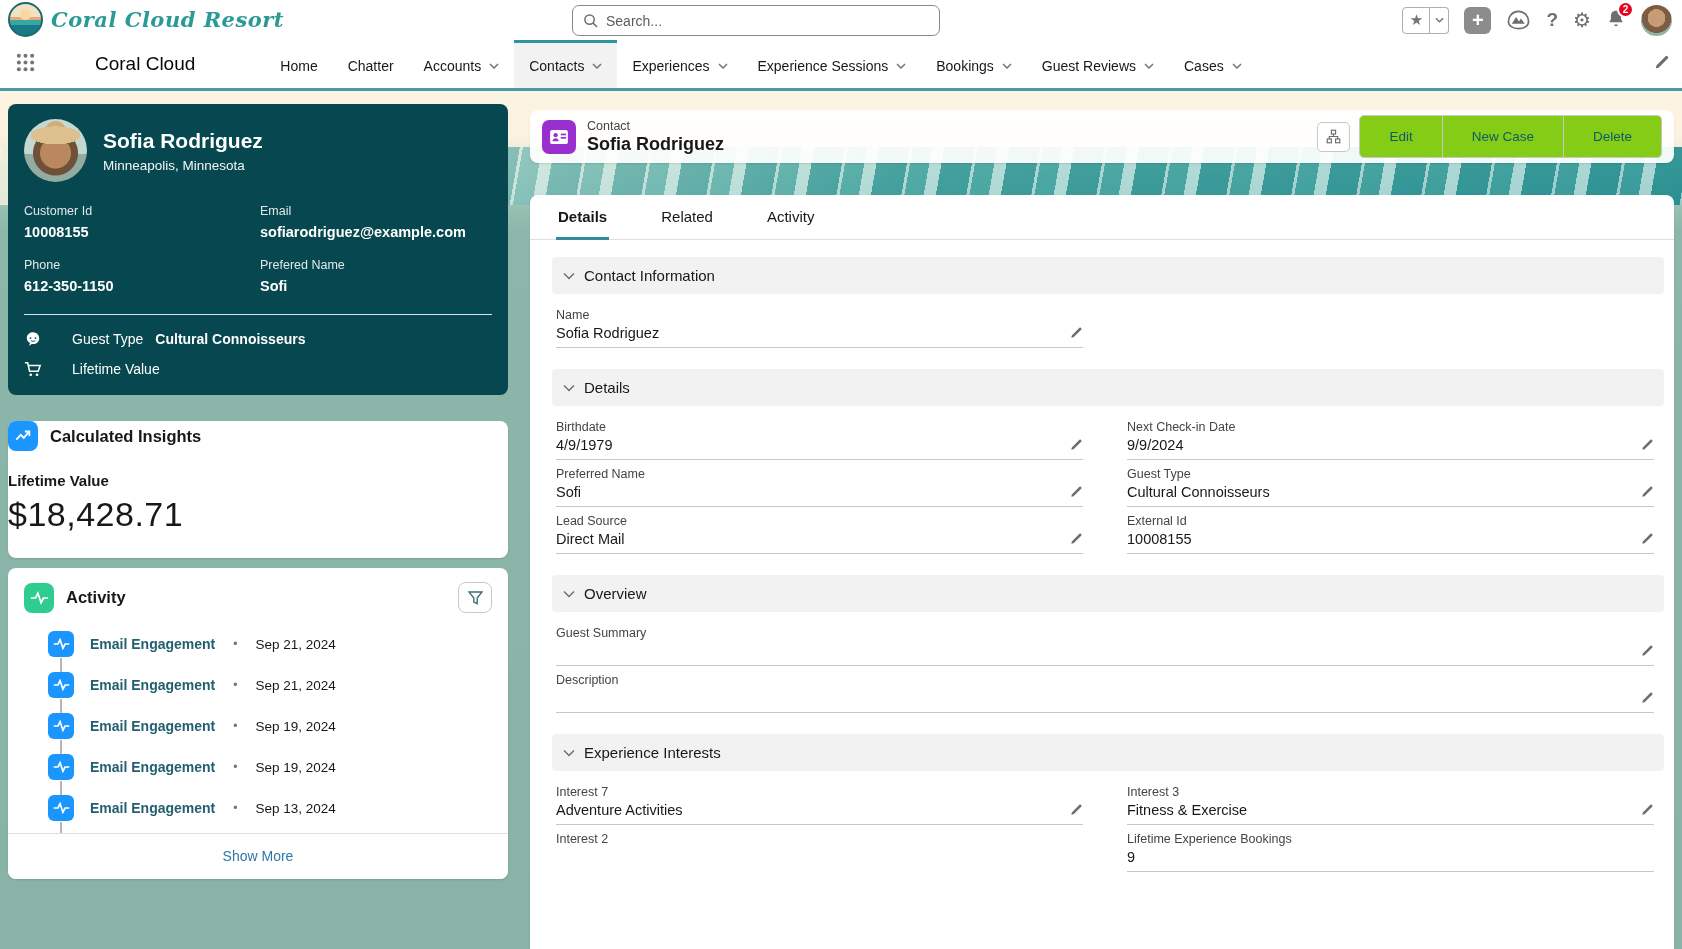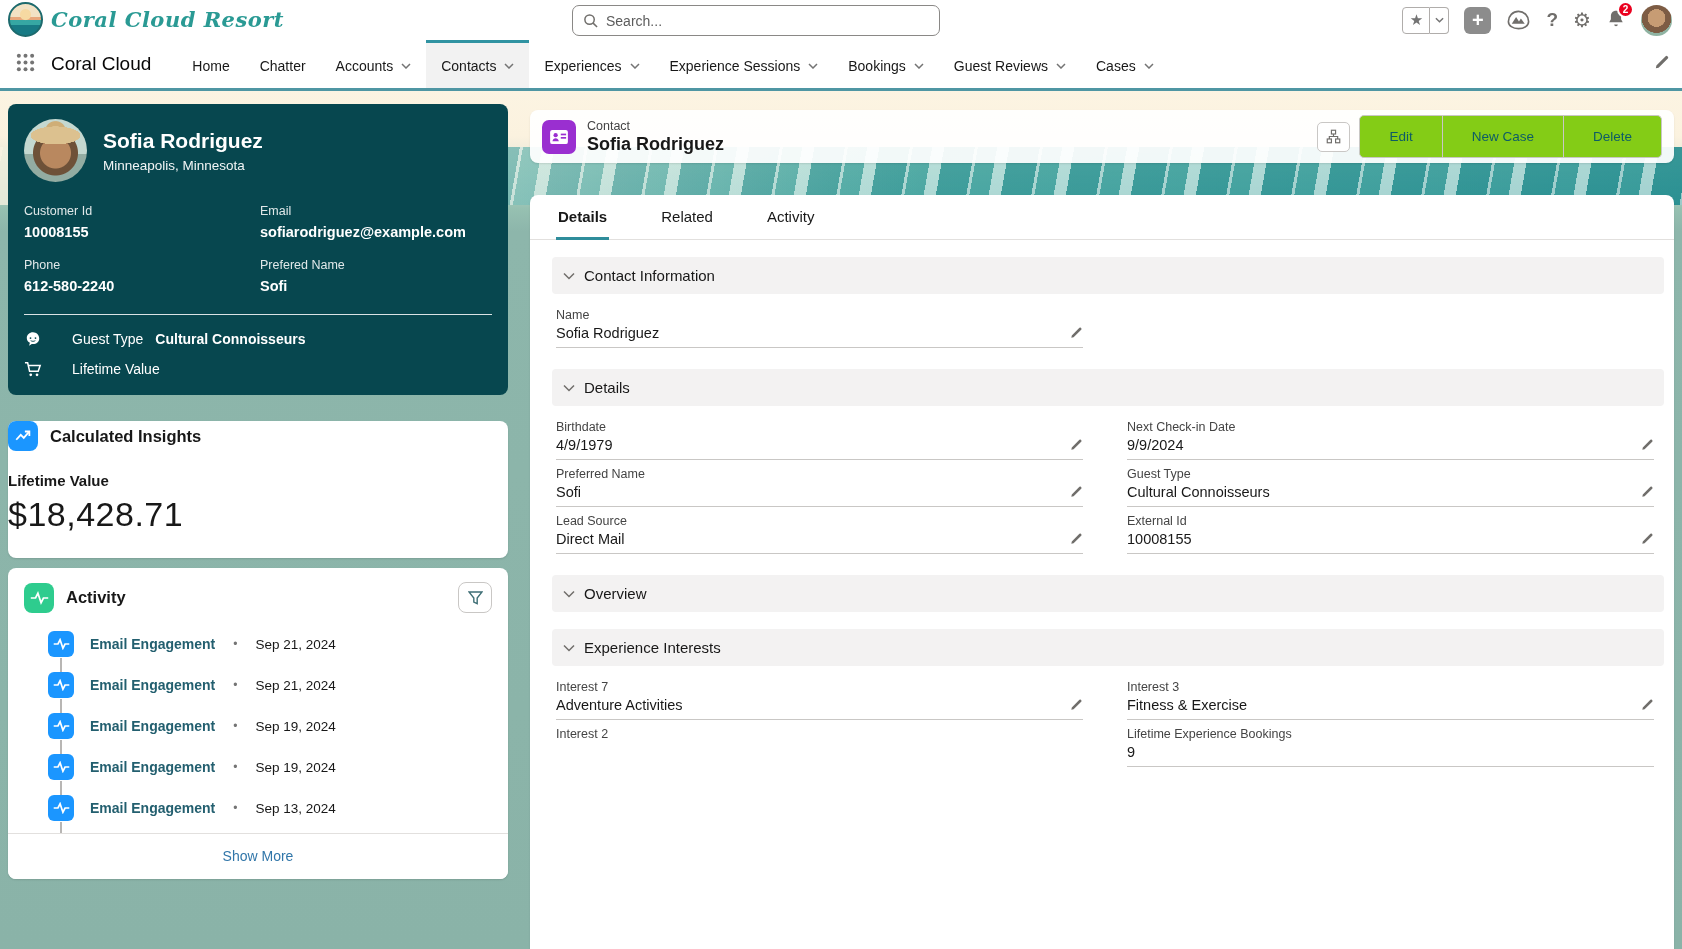--- a/index.html
+++ b/index.html
@@ -33,21 +33,21 @@
   .gear-glyph { font-size:20px; color:#706e6b; line-height:1; }
   .bell-wrap { position:relative; }
   .badge { position:absolute; top:-7px; right:-8px; min-width:17px; height:17px; padding:0 3px; background:#ea001e;
     border:2px solid #fff; border-radius:9px; color:#fff; font-size:10px; font-weight:bold;
     display:flex; align-items:center; justify-content:center; }
   .avatar-sm { width:31px; height:31px; border-radius:50%;
     background: radial-gradient(circle at 50% 42%, #c79c74 0 37%, #7d5c44 38% 62%, #8fb3a2 63%); }
 
   
   .navbar { position:absolute; top:40px; left:0; right:0; height:51px; background:#fff;
-    border-bottom:3px solid #4f96a3; display:flex; align-items:stretch; }
+    border-bottom:3px solid #4f96a3; display:flex; align-items:stretch;gap:44px; }
   .waffle { align-self:center; margin-left:16px; }
   .app-name { align-self:center; font-size:19px; color:#080707; margin-left:16px; margin-right:26px; white-space:nowrap; }
   .nav-items { display:flex; align-items:stretch; }
   .nav-item { display:flex; align-items:center; gap:8px; padding:0 15px; font-size:14px; color:#181818;
     cursor:pointer; border-top:3px solid transparent; }
   .nav-item.active { background:#f2f2f2; border-top:3px solid #3093a2; }
   .nav-edit { position:absolute; right:12px; top:14px; }
 
   
   .main { position:absolute; top:91px; left:0; right:0; bottom:0;
@@ -282,21 +282,21 @@
           <div>
             <div class="pfield-label">Customer Id</div>
             <div class="pfield-value">10008155</div>
           </div>
           <div>
             <div class="pfield-label">Email</div>
             <div class="pfield-value">sofiarodriguez@example.com</div>
           </div>
           <div>
             <div class="pfield-label">Phone</div>
-            <div class="pfield-value">612-580-2240</div>
+            <div class="pfield-value">612-350-1150</div>
           </div>
           <div>
             <div class="pfield-label">Prefered Name</div>
             <div class="pfield-value">Sofi</div>
           </div>
         </div>
         <hr class="profile-divider">
         <div class="attr-row">
           <span class="attr-icon">
             <svg width="18" height="16" viewBox="0 0 20 18">
@@ -542,20 +542,44 @@
             </div>
           </div>
         </div>
 
         <div class="section-bar">
           <svg width="12" height="8" viewBox="0 0 12 8">
               <polyline points="1,1.5 6,6.5 11,1.5" fill="none" stroke="#706e6b" stroke-width="1.5"></polyline>
             </svg>
           <span>Overview</span>
         </div>
+        <div class="fields-grid">
+          <div class="field full-w">
+            <div class="field-label">Guest Summary</div>
+            <div class="field-value-row">
+              <span class="field-value"></span>
+              <span class="pencil">
+                  <svg width="14" height="14" viewBox="0 0 18 18">
+                    <path d="M3 15.2l.6-3L13.4 2.4a1.3 1.3 0 0 1 1.9 0l.4.4a1.3 1.3 0 0 1 0 1.9L5.9 14.5z" fill="#706e6b"></path>
+                  </svg>
+                </span>
+            </div>
+          </div>
+          <div class="field full-w">
+            <div class="field-label">Description</div>
+            <div class="field-value-row">
+              <span class="field-value"></span>
+              <span class="pencil">
+                  <svg width="14" height="14" viewBox="0 0 18 18">
+                    <path d="M3 15.2l.6-3L13.4 2.4a1.3 1.3 0 0 1 1.9 0l.4.4a1.3 1.3 0 0 1 0 1.9L5.9 14.5z" fill="#706e6b"></path>
+                  </svg>
+                </span>
+            </div>
+          </div>
+        </div>
 
         <div class="section-bar">
           <svg width="12" height="8" viewBox="0 0 12 8">
               <polyline points="1,1.5 6,6.5 11,1.5" fill="none" stroke="#706e6b" stroke-width="1.5"></polyline>
             </svg>
           <span>Experience Interests</span>
         </div>
         <div class="fields-grid">
           <div class="field">
             <div class="field-label">Interest 7</div>

